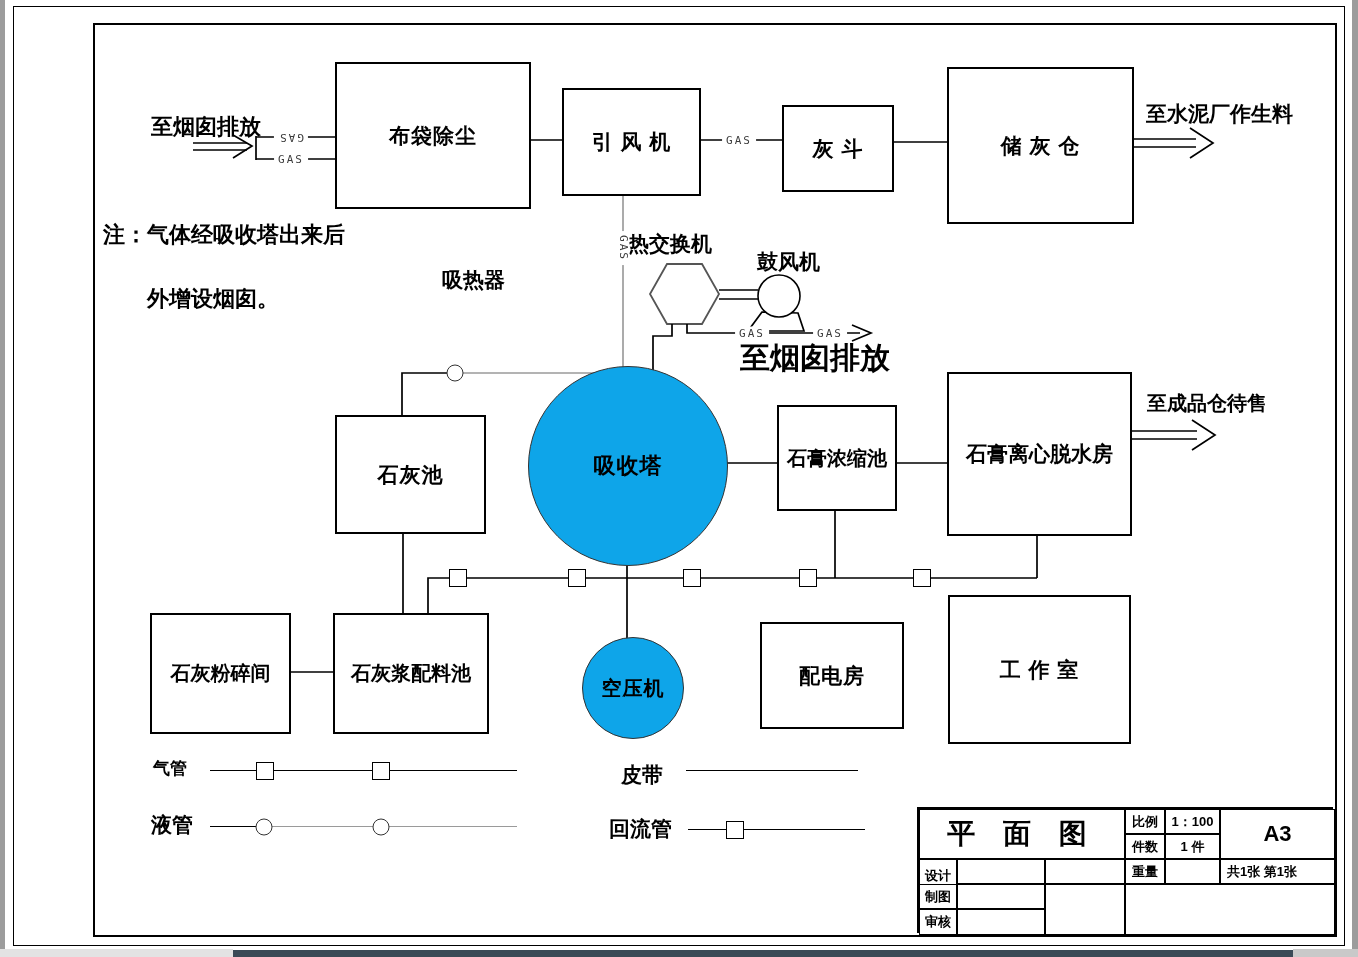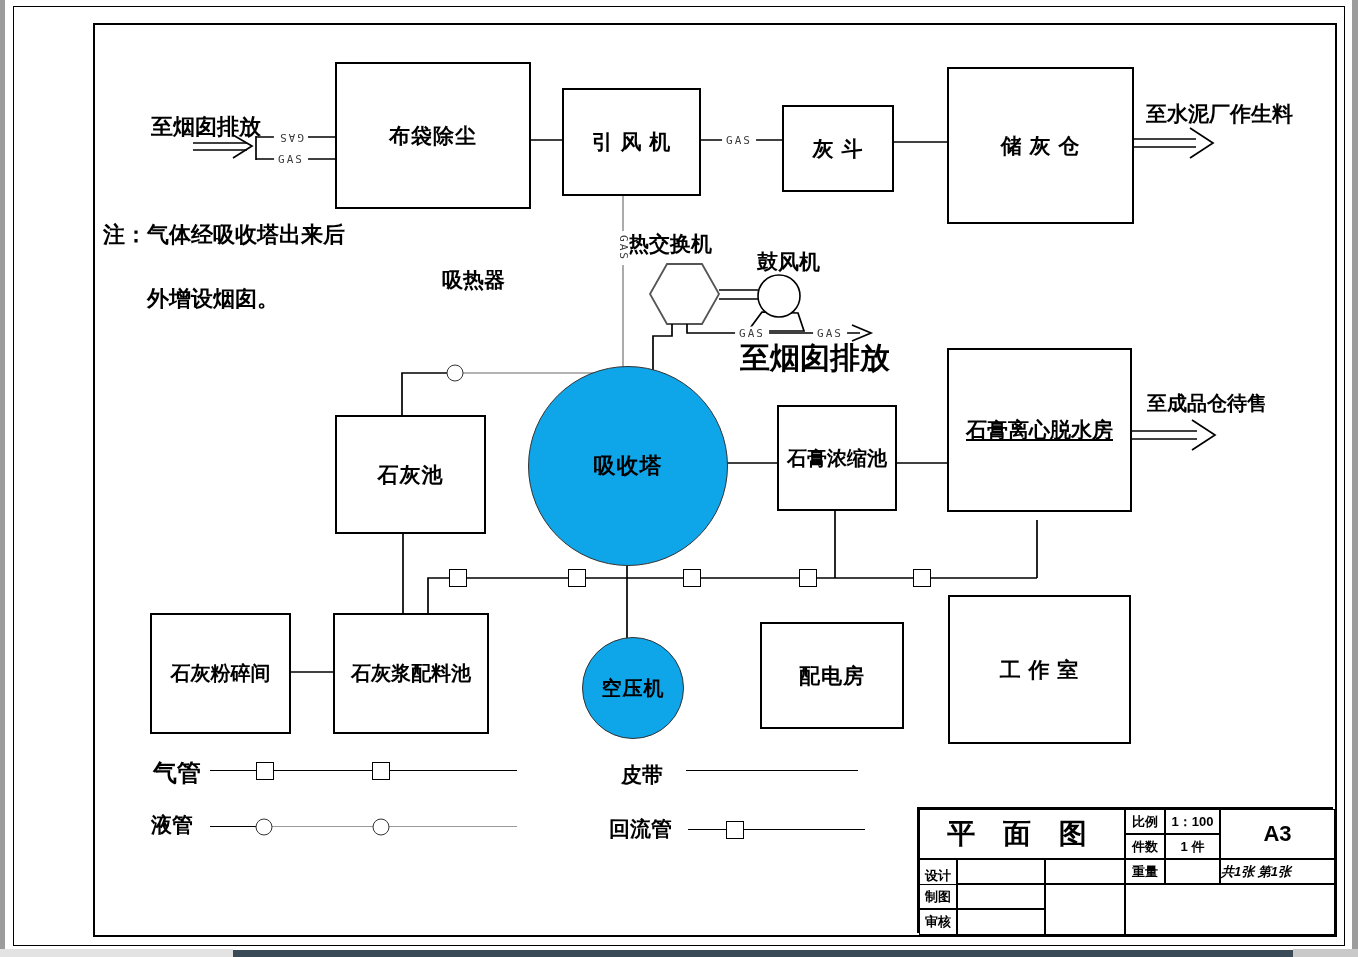--- a/index.html
+++ b/index.html
@@ -35,21 +35,21 @@
   .hline{position:absolute;height:0;border-top:1.7px solid #000;z-index:2;}
   .hline.gray{border-top-color:#9a9a9a;}
   
   .note-line{position:absolute;z-index:3;font-size:22px;font-weight:600;white-space:nowrap;}
   
   .tb{position:absolute;left:917px;top:807px;width:416px;height:126px;z-index:5;background:#0c4a6e;
       border:2px solid #000;box-sizing:border-box;}
   .tb .cell{position:absolute;border:1px solid #000;box-sizing:border-box;
       display:flex;align-items:center;justify-content:center;
       font-size:13px;font-weight:600;white-space:nowrap;background:#fff;}
-  .tb .cell.left{justify-content:flex-start;font-style:italic;}
+  .tb .cell.left{justify-content:flex-start;padding-left:6px;}
 </style>
 </head>
 <body>
 
 <div class="canvas">
 
   <div class="edge" style="left:0;top:0;width:5px;height:957px;background:#9c9c9c;"></div>
   <div class="edge" style="left:1352px;top:0;width:6px;height:957px;background:#9c9c9c;"></div>
   <div class="edge" style="left:0;top:949px;width:233px;height:8px;background:#e3e3e3;"></div>
   <div class="edge" style="left:233px;top:950px;width:1060px;height:7px;background:#3a4a56;"></div>
@@ -129,21 +129,21 @@
   </div>
   <div class="box" style="left:947px;top:67px;width:183px;height:153px;">
     <span>储 灰 仓</span>
   </div>
   <div class="box" style="left:335px;top:415px;width:147px;height:115px;">
     <span>石灰池</span>
   </div>
   <div class="box" style="left:777px;top:405px;width:116px;height:102px;font-size:20px;letter-spacing:0;">
     <span>石膏浓缩池</span>
   </div>
-  <div class="box" style="left:947px;top:348px;width:181px;height:160px;font-size:21px;letter-spacing:0;text-decoration:underline;">
+  <div class="box" style="left:947px;top:372px;width:181px;height:160px;font-size:21px;letter-spacing:0;">
     <span>石膏离心脱水房</span>
   </div>
   <div class="box" style="left:150px;top:613px;width:137px;height:117px;font-size:20px;letter-spacing:0;">
     <span>石灰粉碎间</span>
   </div>
   <div class="box" style="left:333px;top:613px;width:152px;height:117px;font-size:20px;letter-spacing:0;">
     <span>石灰浆配料池</span>
   </div>
   <div class="box" style="left:760px;top:622px;width:140px;height:103px;">
     <span>配电房</span>
@@ -178,21 +178,21 @@
   <div class="lbl" style="left:1146px;top:100px;font-size:21px;">至水泥厂作生料</div>
   <div class="lbl" style="left:442px;top:266px;font-size:21px;">吸热器</div>
   <div class="lbl" style="left:628px;top:230px;font-size:21px;">热交换机</div>
   <div class="lbl" style="left:757px;top:248px;font-size:21px;">鼓风机</div>
   <div class="lbl" style="left:740px;top:338px;font-size:30px;font-weight:600;">至烟囱排放</div>
   <div class="lbl" style="left:1147px;top:390px;font-size:20px;">至成品仓待售</div>
 
   <div class="note-line" style="left:103px;top:220px;">注：气体经吸收塔出来后</div>
   <div class="note-line" style="left:147px;top:284px;text-align:right;">外增设烟囱。</div>
 
-  <div class="lbl" style="left:153px;top:757px;font-size:24px;">气管</div>
+  <div class="lbl" style="left:153px;top:757px;font-size:17px;">气管</div>
   <div class="hline" style="left:210px;top:770px;width:307px;"></div>
   <div class="sq" style="left:265px;top:771px;"></div>
   <div class="sq" style="left:381px;top:771px;"></div>
 
   <div class="lbl" style="left:151px;top:811px;font-size:21px;">液管</div>
   <div class="hline" style="left:210px;top:826px;width:47px;"></div>
   <div class="hline gray" style="left:257px;top:826px;width:260px;"></div>
   <div class="cm" style="left:264px;top:827px;"></div>
   <div class="cm" style="left:381px;top:827px;"></div>
 

